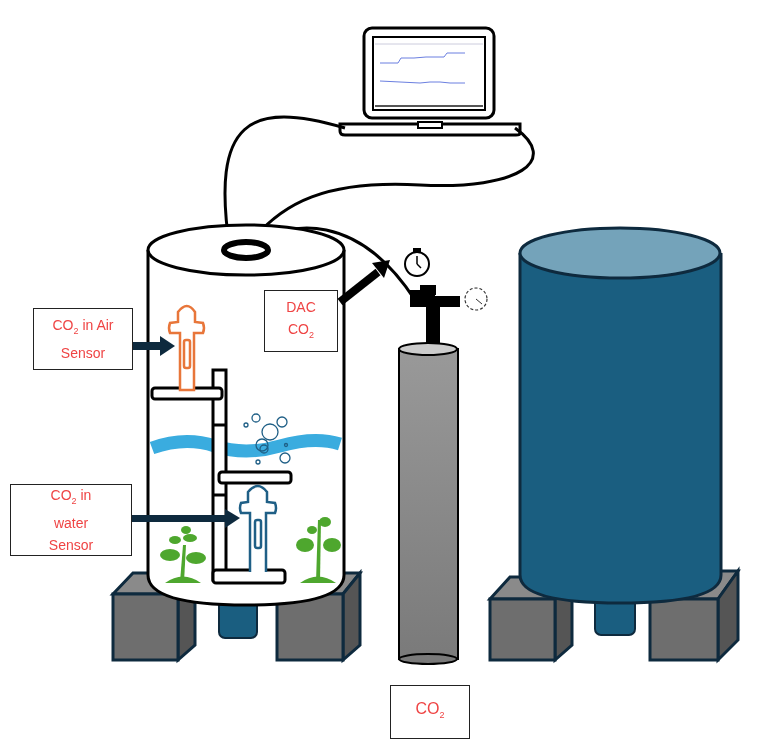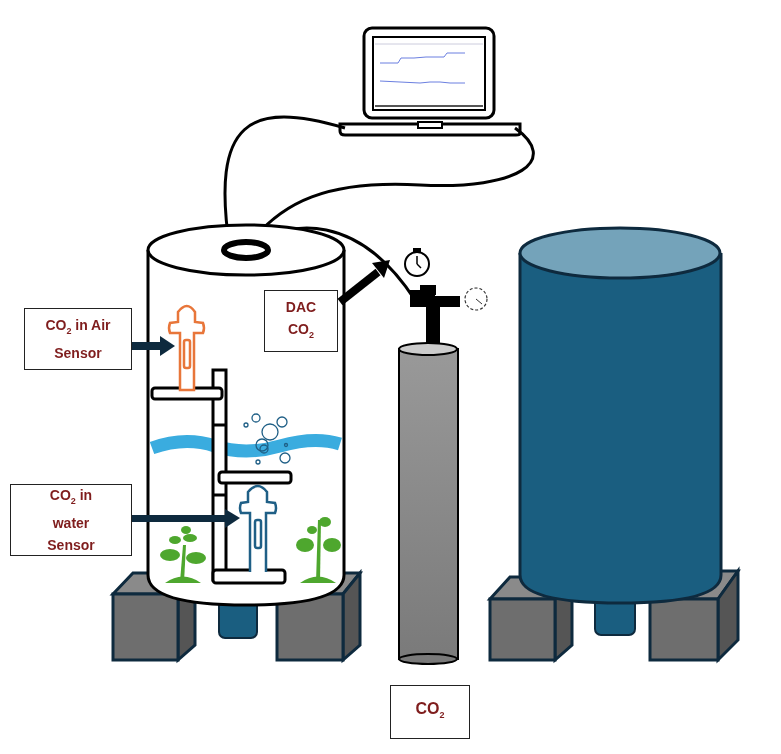--- a/index.html
+++ b/index.html
@@ -1,18 +1,18 @@
 <!DOCTYPE html>
 <html><head>
 <meta charset="utf-8">
 <style>
   html,body{margin:0;padding:0;background:#ffffff;}
   body{width:781px;height:754px;position:relative;overflow:hidden;font-family:"Liberation Sans",sans-serif;}
   svg{position:absolute;left:0;top:0;}
-  .label-box{position:absolute;border:1.5px solid #222;background:#fff;display:flex;align-items:center;justify-content:center;text-align:center;font-weight:bold;font-size:14px;line-height:22px;color:#7f1d1d;box-sizing:border-box;}
+  .label-box{position:absolute;border:1.5px solid #222;background:#fff;display:flex;align-items:center;justify-content:center;text-align:center;font-weight:normal;font-size:14px;line-height:22px;color:#ef4444;box-sizing:border-box;}
   .label-box sub{font-size:9px;}
 </style>
 </head>
 <body>
 
 <svg width="781" height="754" viewBox="0 0 781 754">
   <defs>
     <linearGradient id="cylGrad" x1="0" x2="0" y1="0" y2="1">
       <stop offset="0" stop-color="#999"></stop>
       <stop offset="1" stop-color="#7a7a7a"></stop>
@@ -145,21 +145,21 @@
     <rect x="490" y="599" width="65" height="61" fill="#6e6e6e" stroke="#0e2a3e" stroke-width="3"></rect>
     <polygon points="650,599 670,571 738,571 718,599" fill="#8a8a8a" stroke="#0e2a3e" stroke-width="3"></polygon>
     <polygon points="718,599 738,571 738,640 718,660" fill="#555" stroke="#0e2a3e" stroke-width="3"></polygon>
     <rect x="650" y="599" width="68" height="61" fill="#6e6e6e" stroke="#0e2a3e" stroke-width="3"></rect>
     <rect x="595" y="595" width="40" height="40" rx="6" fill="#1a5e80" stroke="#0e2a3e" stroke-width="2"></rect>
     <path d="M520,253 L520,575 Q520,603 620,603 Q721,603 721,575 L721,253" fill="#1a5e80" stroke="#0e2a3e" stroke-width="3"></path>
     <ellipse cx="620" cy="253" rx="100" ry="25" fill="#74a3ba" stroke="#0e2a3e" stroke-width="3"></ellipse>
   </g>
 </svg>
 
-<div class="label-box" style="left:24px;top:308px;width:108px;height:62px;">
+<div class="label-box" style="left:33px;top:308px;width:100px;height:62px;">
   <div><span>CO</span><sub>2</sub><span> in Air</span><br><span>Sensor</span></div>
 </div>
 
 <div class="label-box" style="left:10px;top:484px;width:122px;height:72px;">
   <div><span>CO</span><sub>2</sub><span> in</span><br><span>water</span><br><span>Sensor</span></div>
 </div>
 
 <div class="label-box" style="left:264px;top:290px;width:74px;height:62px;">
   <div><span>DAC</span><br><span>CO</span><sub>2</sub></div>
 </div>

